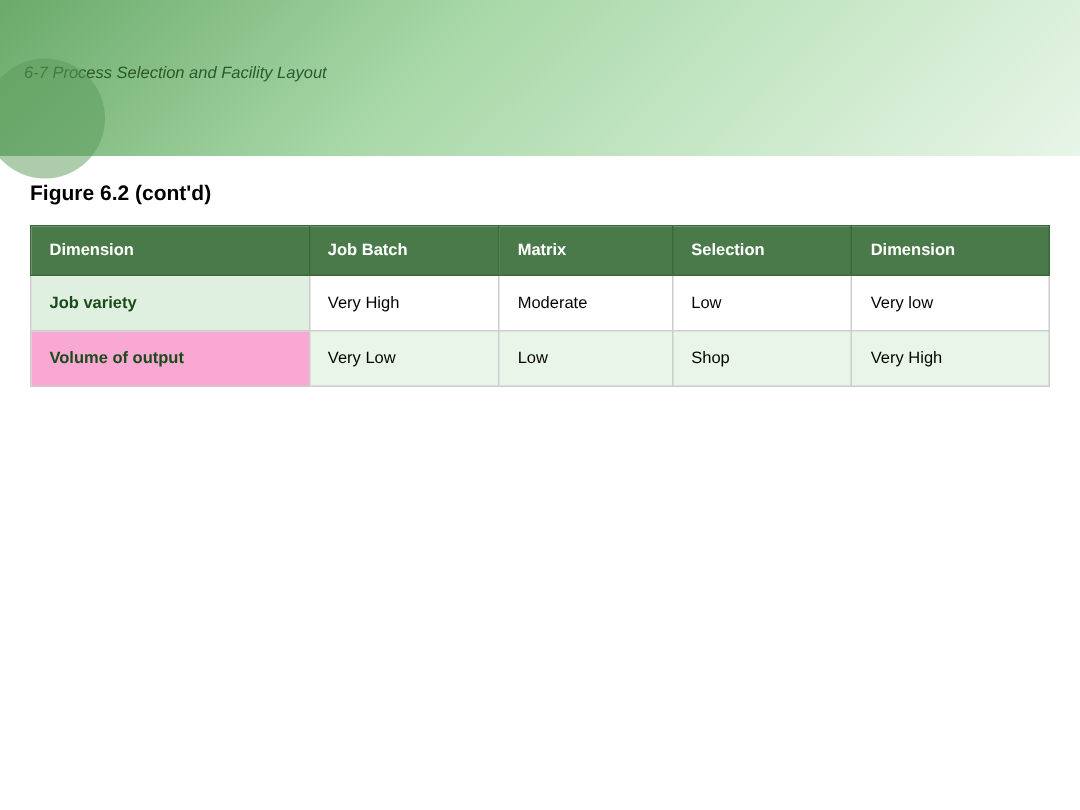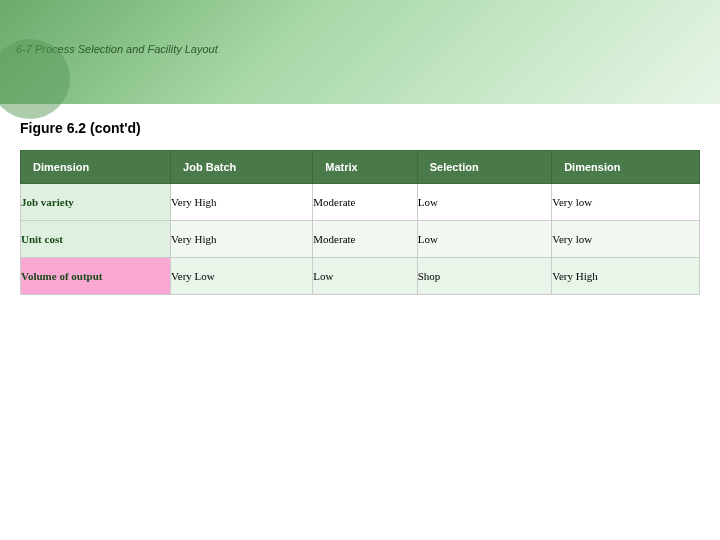--- a/index.html
+++ b/index.html
@@ -82,24 +82,23 @@
 
     tbody tr:nth-child(even) {
       background: #f0f8f0;
     }
 
     tbody tr:last-child {
       background: #e8f5e8;
     }
 
     tbody td {
-      padding: 12px 0;
+      padding: 12px 12px;
       border: 1px solid #ccc;
       vertical-align: top;
-      font-family: Liberation Serif, serif;
     }
 
     tbody td:first-child {
       font-weight: bold;
       color: #1a4a1a;
       background: #e0f0e0;
     }
 
     tbody tr:last-child td:first-child {
       background: #f9a8d4;
@@ -128,27 +127,20 @@
     </thead>
     <tbody id="table-body">
     <tr>
           <td>Job variety</td>
           <td>Very High</td>
           <td>Moderate</td>
           <td>Low</td>
           <td>Very low</td>
         </tr>
         <tr>
-          <td>Unit cost</td>
-          <td>Very High</td>
-          <td>Moderate</td>
-          <td>Low</td>
-          <td>Very low</td>
-        </tr>
-        <tr>
           <td>Volume of output</td>
           <td>Very Low</td>
           <td>Low</td>
           <td>Shop</td>
           <td>Very High</td>
         </tr>
       </tbody>
   </table>
 </div>
 

